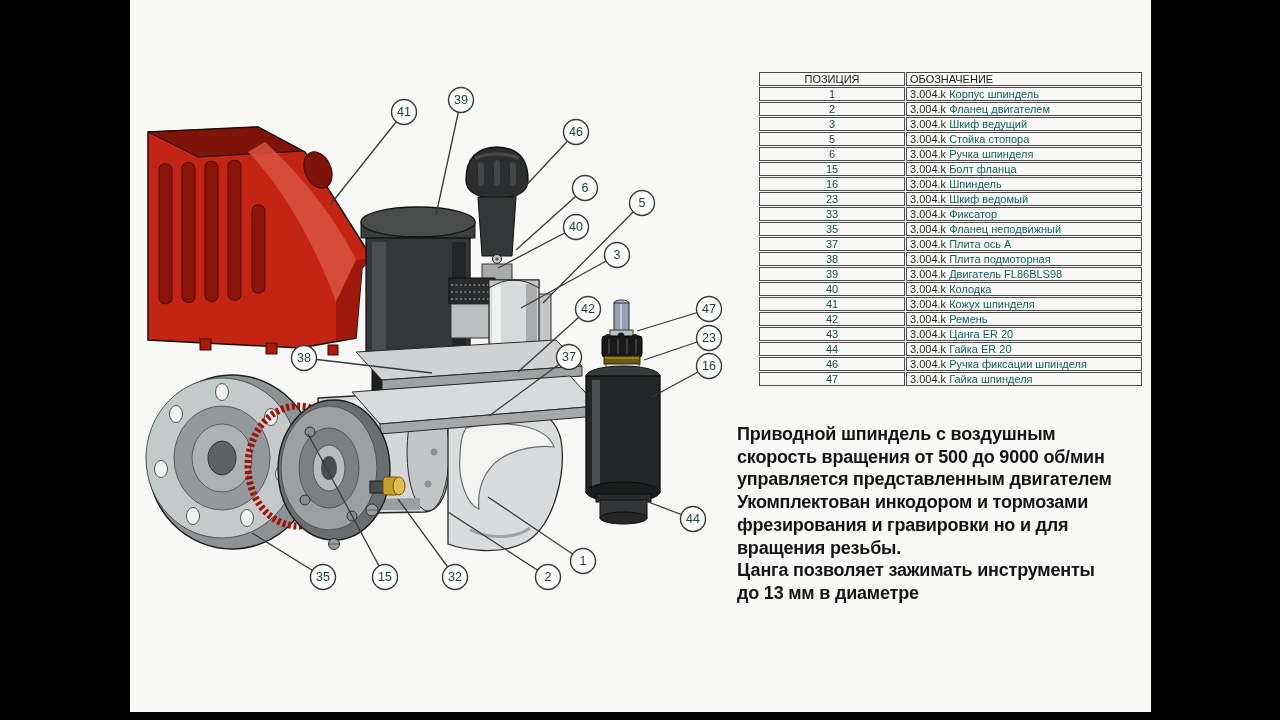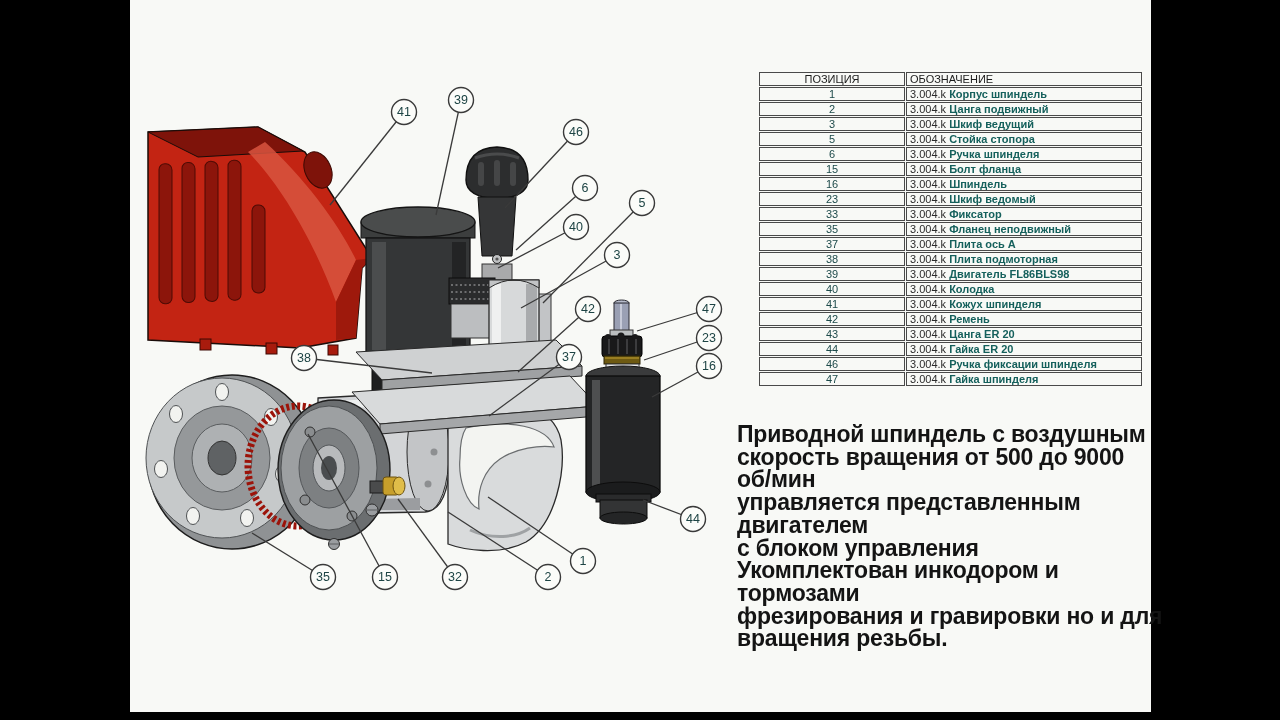--- a/index.html
+++ b/index.html
@@ -11,24 +11,24 @@
   
   .parts-table{position:absolute;left:758px;top:71px;border-spacing:1px;border-collapse:separate;
                font-size:11px;color:#222;}
   .parts-table td{border:1px solid #4a4a4a;padding:0 3px;height:12px;line-height:12px;
                   white-space:nowrap;background:#f8f9f6;}
   .parts-table td.c-pos{width:138px;text-align:center;color:#1d4a4a;}
   .parts-table td.c-name{width:228px;text-align:left;margin-left:18px;}
   .parts-table tr.hdr td{color:#1c1c1c;}
   .parts-table tr.hdr td.c-pos{color:#1c1c1c;}
   .code-part{color:#2b2b2b;}
-  .name-part{color:#15605c;font-weight:bold;}
+  .name-part{color:#15605c;}
 
   
-  .description{position:absolute;left:737px;top:423px;width:426px;font-size:23px;font-weight:bold;
+  .description{position:absolute;left:737px;top:423px;width:426px;font-size:18px;font-weight:bold;
                line-height:22.7px;color:#141414;letter-spacing:-0.2px;}
 
   
   .callout-line{stroke:#3a3a3a;stroke-width:1.3;fill:none;}
   .callout-circle{fill:#fbfcf9;stroke:#3a3a3a;stroke-width:1.4;}
   .callout-text{font-family:"Liberation Sans",sans-serif;font-size:12.5px;fill:#1d4444;
                 text-anchor:middle;}
 </style>
 </head>
 <body>
@@ -294,21 +294,21 @@
       <tr class="hdr">
         <td class="c-pos">ПОЗИЦИЯ</td>
         <td class="c-name">ОБОЗНАЧЕНИЕ</td>
       </tr>
     <tr>
           <td class="c-pos">1</td>
           <td class="c-name"><span class="code-part">3.004.k </span><span class="name-part">Корпус шпиндель</span></td>
         </tr>
         <tr>
           <td class="c-pos">2</td>
-          <td class="c-name"><span class="code-part">3.004.k </span><span class="name-part">Цанга подвижный</span></td>
+          <td class="c-name"><span class="code-part">3.004.k </span><span class="name-part">Фланец двигателем</span></td>
         </tr>
         <tr>
           <td class="c-pos">3</td>
           <td class="c-name"><span class="code-part">3.004.k </span><span class="name-part">Шкиф ведущий</span></td>
         </tr>
         <tr>
           <td class="c-pos">5</td>
           <td class="c-name"><span class="code-part">3.004.k </span><span class="name-part">Стойка стопора</span></td>
         </tr>
         <tr>
@@ -375,18 +375,19 @@
           <td class="c-pos">47</td>
           <td class="c-name"><span class="code-part">3.004.k </span><span class="name-part">Гайка шпинделя</span></td>
         </tr>
       </tbody>
   </table>
 
   <div class="description" id="description-block">
       <div>Приводной шпиндель с воздушным</div>
       <div>скорость вращения от 500 до 9000 об/мин</div>
       <div>управляется представленным двигателем</div>
-      <div>с блоком управления</div>
       <div>Укомплектован инкодором и тормозами</div>
       <div>фрезирования и гравировки но и для</div>
       <div>вращения резьбы.</div>
+      <div>Цанга позволяет зажимать инструменты</div>
+      <div>до 13 мм в диаметре</div>
     </div>
 </div>
 
 </body></html>

